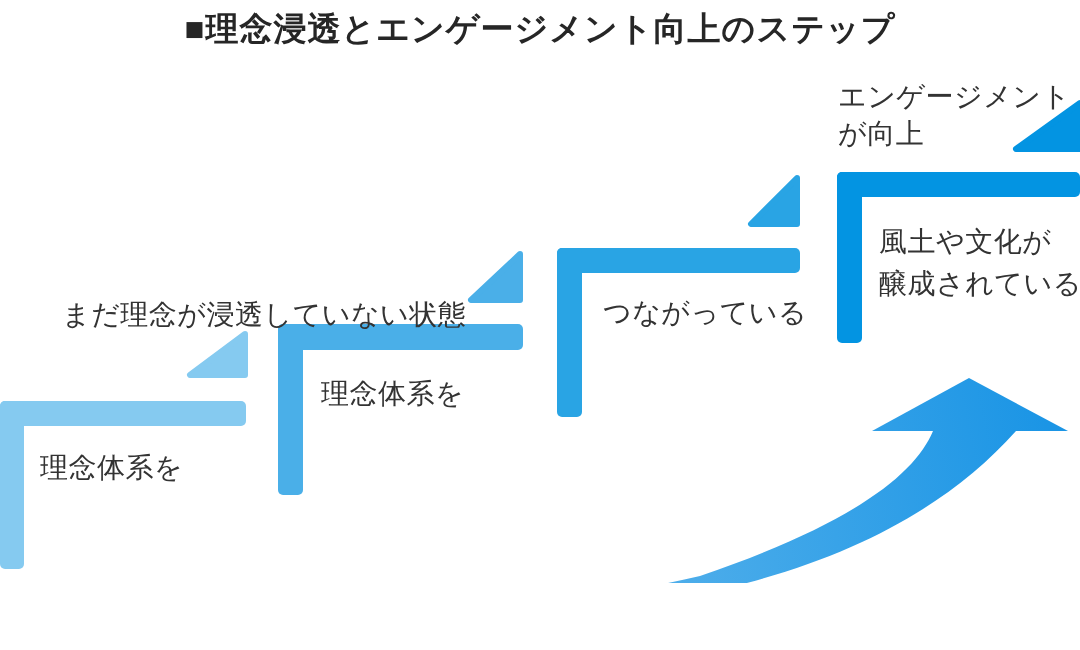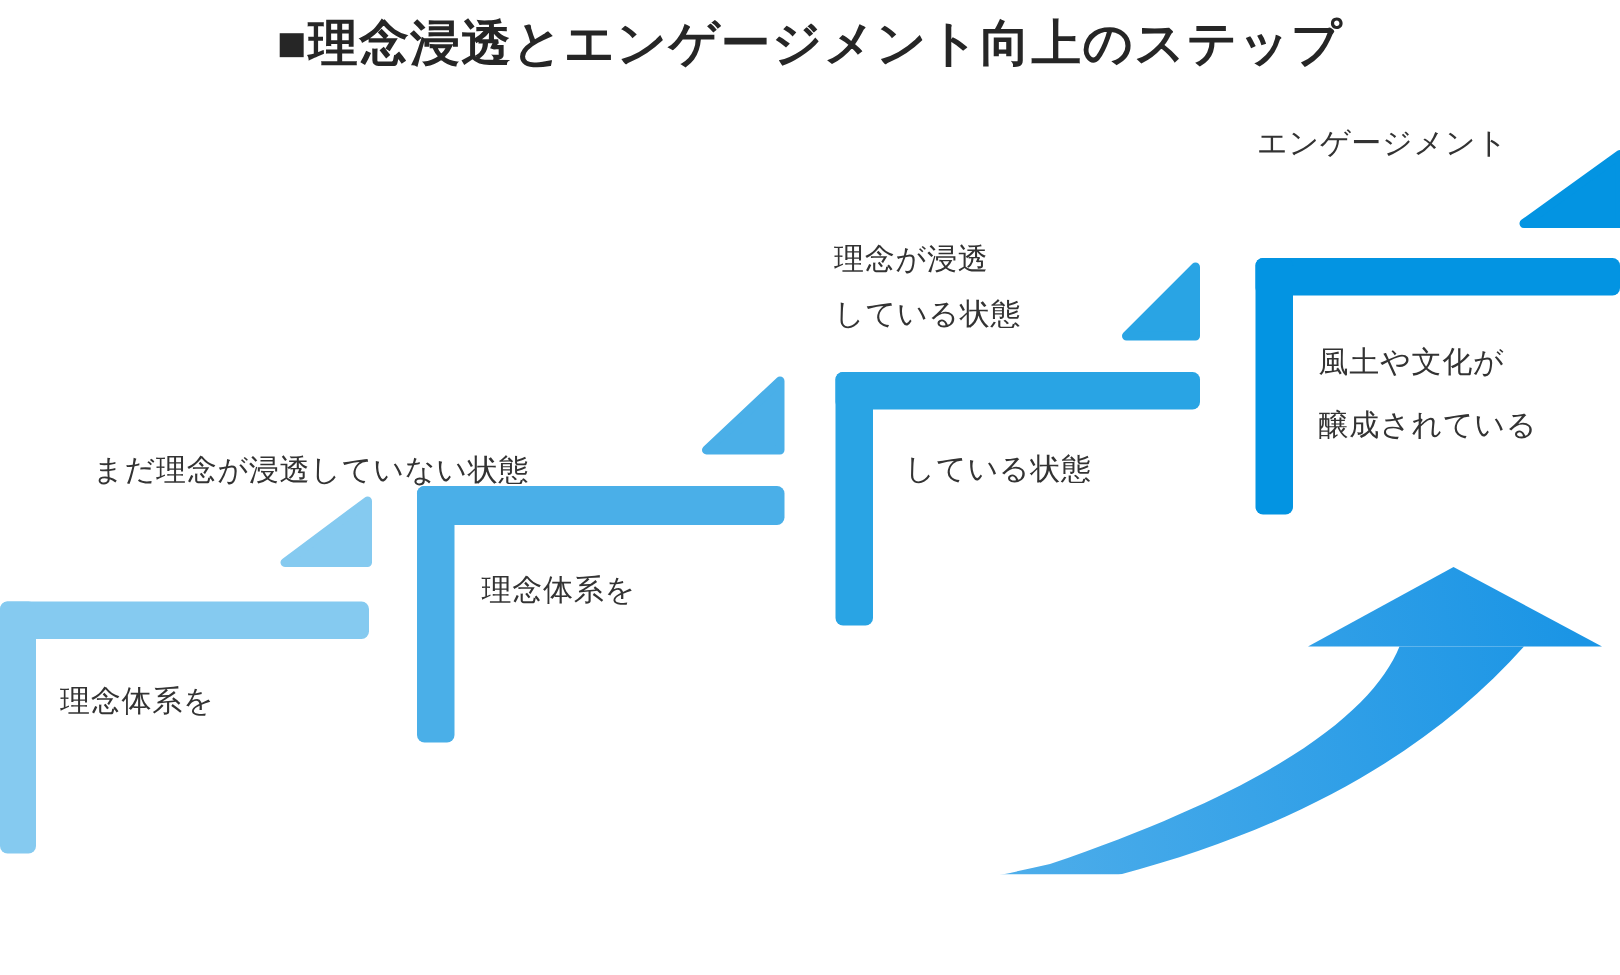--- a/index.html
+++ b/index.html
@@ -14,21 +14,21 @@
   .diagram-svg{position:absolute;left:0;top:0;}
   .title{
     position:absolute;left:0;top:7px;width:1080px;
     text-align:center;
     font-size:33px;font-weight:bold;color:#262626;
     letter-spacing:1px;
     white-space:nowrap;
   }
   .txt{
     position:absolute;
-    font-size:20px;color:#333333;
+    font-size:28px;color:#333333;
     letter-spacing:0.5px;
     white-space:nowrap;
   }
   .txt span{display:block;}
   .step-text{line-height:42px;}
   .stage-label{line-height:37px;}
 </style>
 </head>
 <body>
 
@@ -66,39 +66,36 @@
     <polygon points="1016,149 1080,149 1080,103" fill="#0394E2"></polygon>
     <polygon points="1016,149 1080,149 1080,103" fill="none" stroke-width="6" stroke-linejoin="round" stroke="#0394E2"></polygon>
   </svg>
 
   <div class="title">■理念浸透とエンゲージメント向上のステップ</div>
 
   <div class="txt stage-label" style="left:62px;top:264px;margin-top:32px;">
     <span>まだ理念が浸透していない状態</span>
   </div>
 
-  <div class="txt stage-label" style="left:556px;top:155px;">
-    <span>理念が浸透</span>
-    <span>している状態</span>
-  </div>
 
   <div class="txt stage-label" style="left:838px;top:78px;">
     <span>エンゲージメント</span>
+    <span>が向上</span>
   </div>
 
   <div class="txt step-text" style="left:40px;top:447px;">
     <span>理念体系を</span>
   </div>
 
   <div class="txt step-text" style="left:321px;top:373px;">
     <span>理念体系を</span>
   </div>
 
   <div class="txt step-text" style="left:603px;top:292px;">
-    <span>している状態</span>
+    <span>つながっている</span>
   </div>
 
   <div class="txt step-text" style="left:879px;top:221px;">
     <span>風土や文化が</span>
     <span>醸成されている</span>
   </div>
 
 </div>
 
 </body></html>

